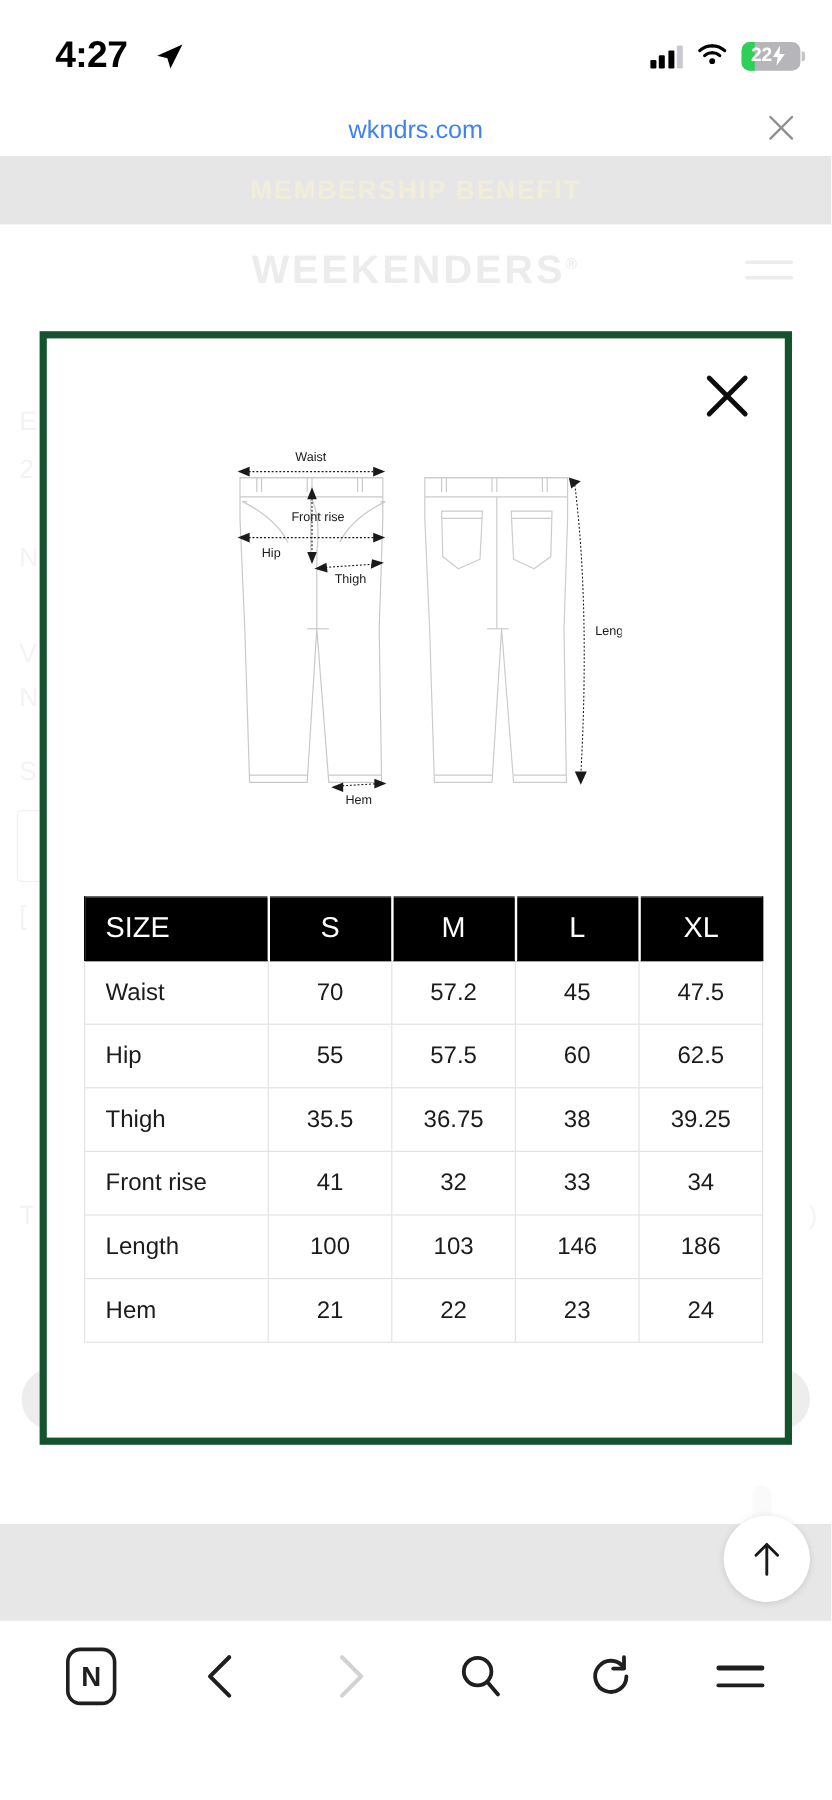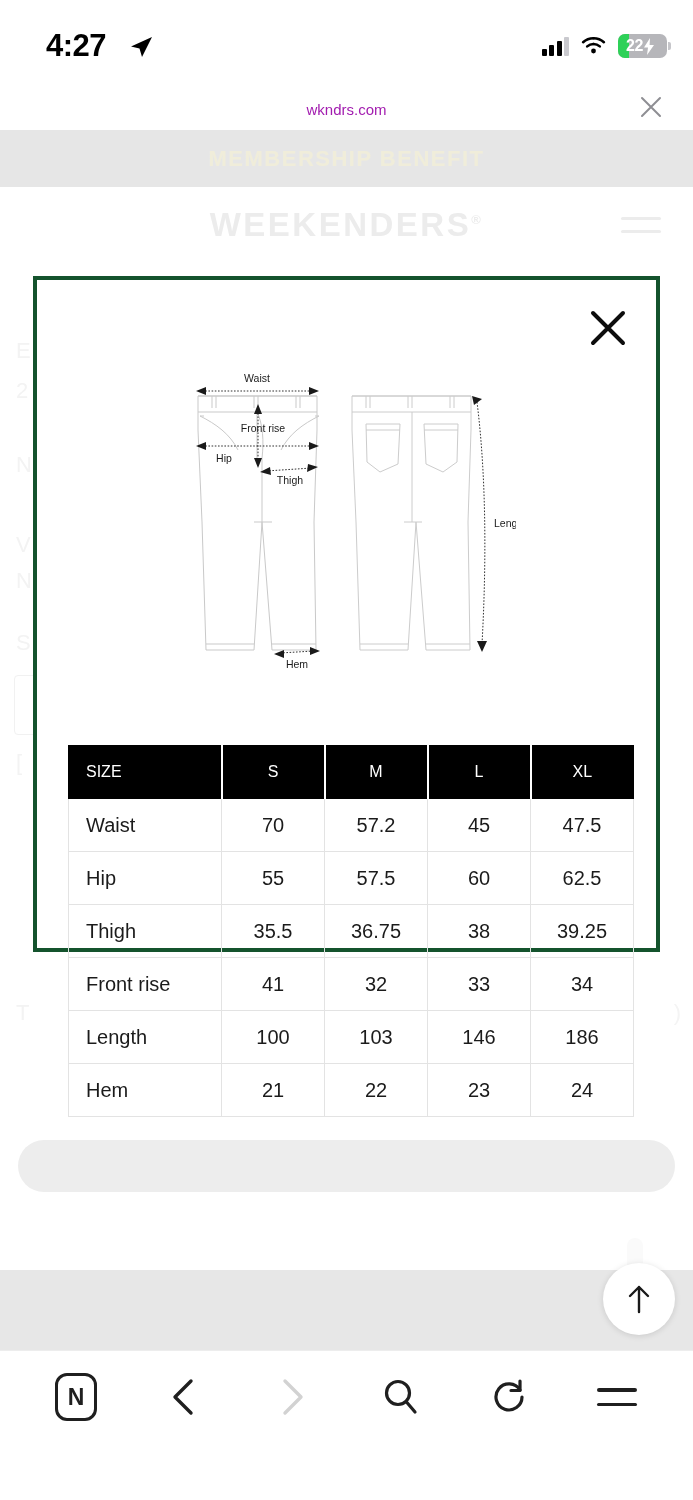--- a/index.html
+++ b/index.html
@@ -46,21 +46,21 @@
     display: flex; align-items: center; justify-content: center; gap: 0px;
     font-size: 16px; font-weight: bold; color: #fff; letter-spacing: -0.3px;
   }
   .bolt { margin-left: 0px; }
 
   
   .urlbar {
     position: absolute; top: 88px; left: 0; width: 693px; height: 42px;
     background: #ffffff; display: flex; align-items: center; justify-content: center;
   }
-  .url-text { font-size: 15px; color: #a21caf; }
+  .url-text { font-size: 21px; color: #3b82f6; }
   .url-close {
     position: absolute; right: 30px; top: 50%; transform: translateY(-50%);
     cursor: pointer;
   }
 
   
   .page {
     position: absolute; top: 130px; left: 0; width: 693px; height: 1220px;
     background: #ffffff; overflow: hidden;
   }
@@ -113,22 +113,22 @@
     z-index: 6;
   }
   .scrolltop-tail {
     position: absolute; left: 627px; top: 1238px; width: 16px; height: 34px;
     background: #fafafa; border-radius: 8px; z-index: 5;
   }
 
   
   .modal {
     position: absolute; left: 33px; top: 276px;
-    width: 627px; height: 676px;
-    background: #ffffff; border: 4px solid #14532d;
+    width: 627px; height: 928px;
+    background: #ffffff; border: 6px solid #14532d;
     z-index: 10;
   }
   .modal-close {
     position: absolute; right: 22px; top: 22px;
     width: 52px; height: 52px; display: flex; align-items: center; justify-content: center;
     cursor: pointer;
   }
 
   
   .diagram { position: absolute; left: 0; top: 92px; width: 627px; height: 320px; }
@@ -140,21 +140,21 @@
     width: 565px; border-collapse: collapse;
     table-layout: fixed;
   }
   .sizetable th, .sizetable td {
     border: 1px solid #e3e3e3;
     height: 53px; font-size: 20px; font-weight: normal;
     color: #1b1b1b; text-align: center; vertical-align: middle;
   }
   .sizetable thead th {
     background: #000000; color: #ffffff; border-color: #000000;
-    font-size: 16px;
+    font-size: 24px;
   }
   .sizetable thead th:first-child, .sizetable tbody td:first-child {
     text-align: left; padding-left: 17px;
   }
   .sizetable col.c0 { width: 153px; }
   .sizetable col.cx { width: 103px; }
   .sizetable thead th:first-child { border-right: 2px solid #fff; }
   .sizetable thead th { border-right: 2px solid #ffffff; }
   .sizetable thead th:last-child { border-right: 1px solid #000; }
 

